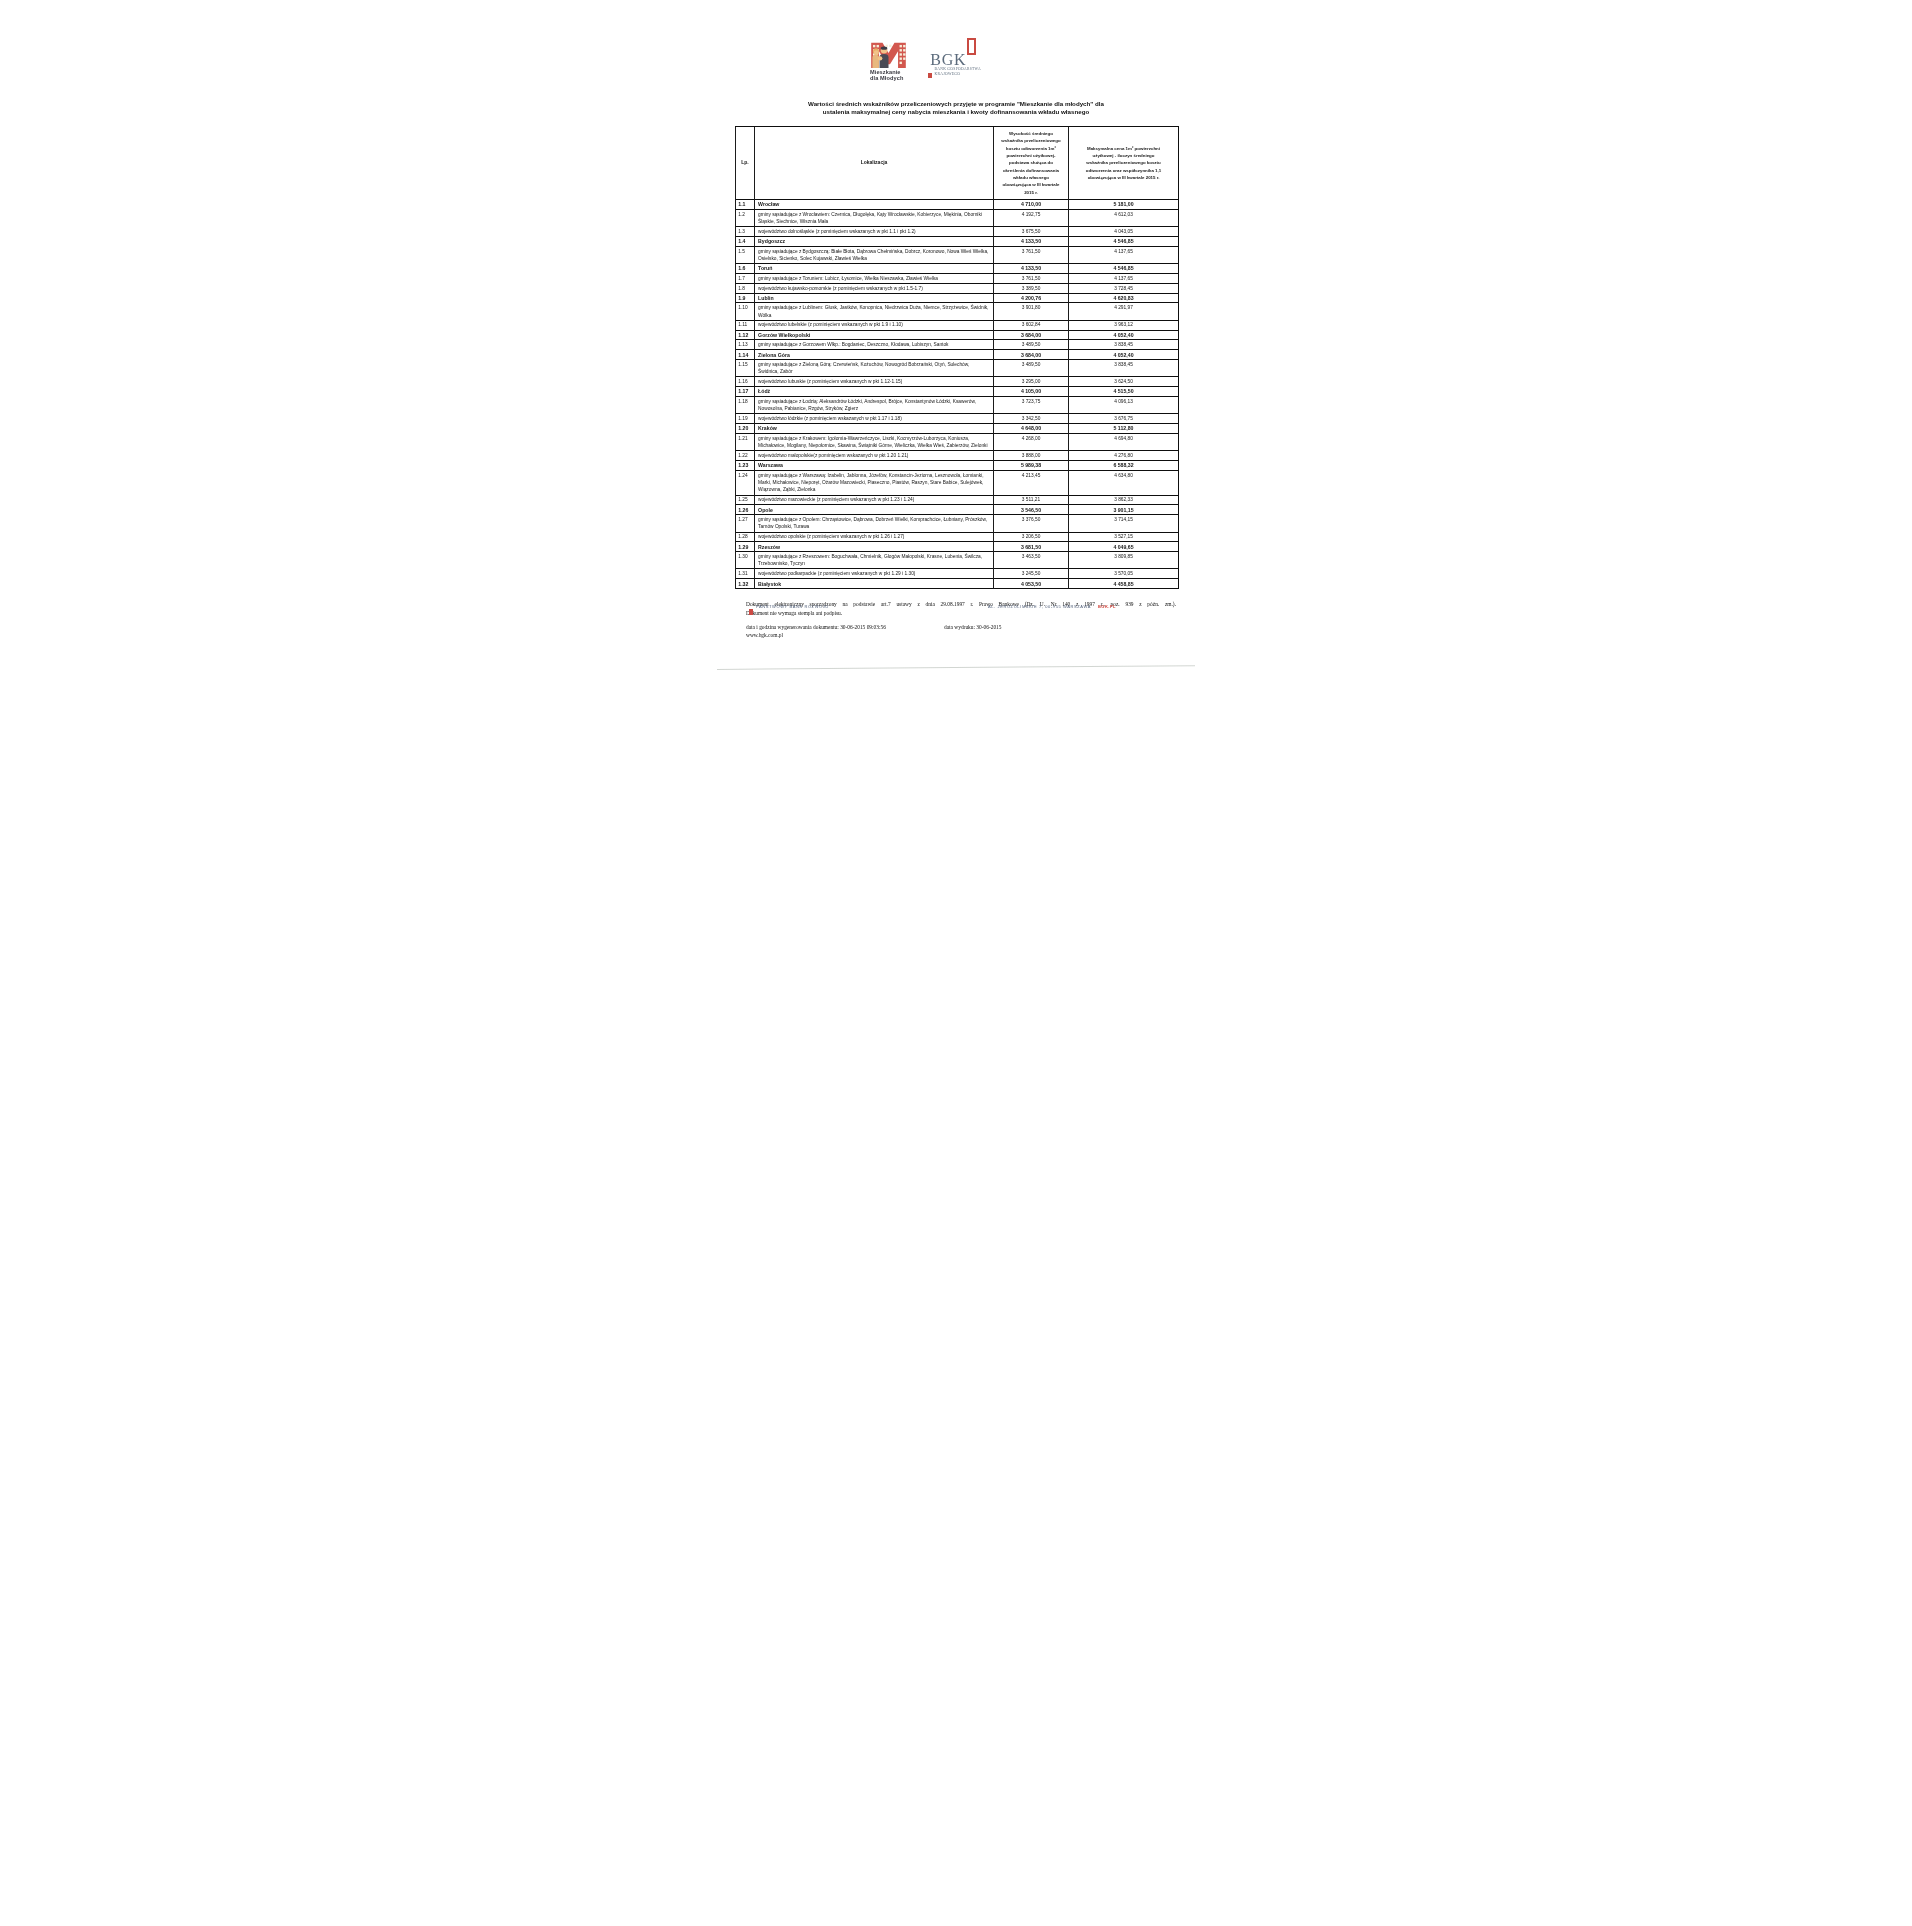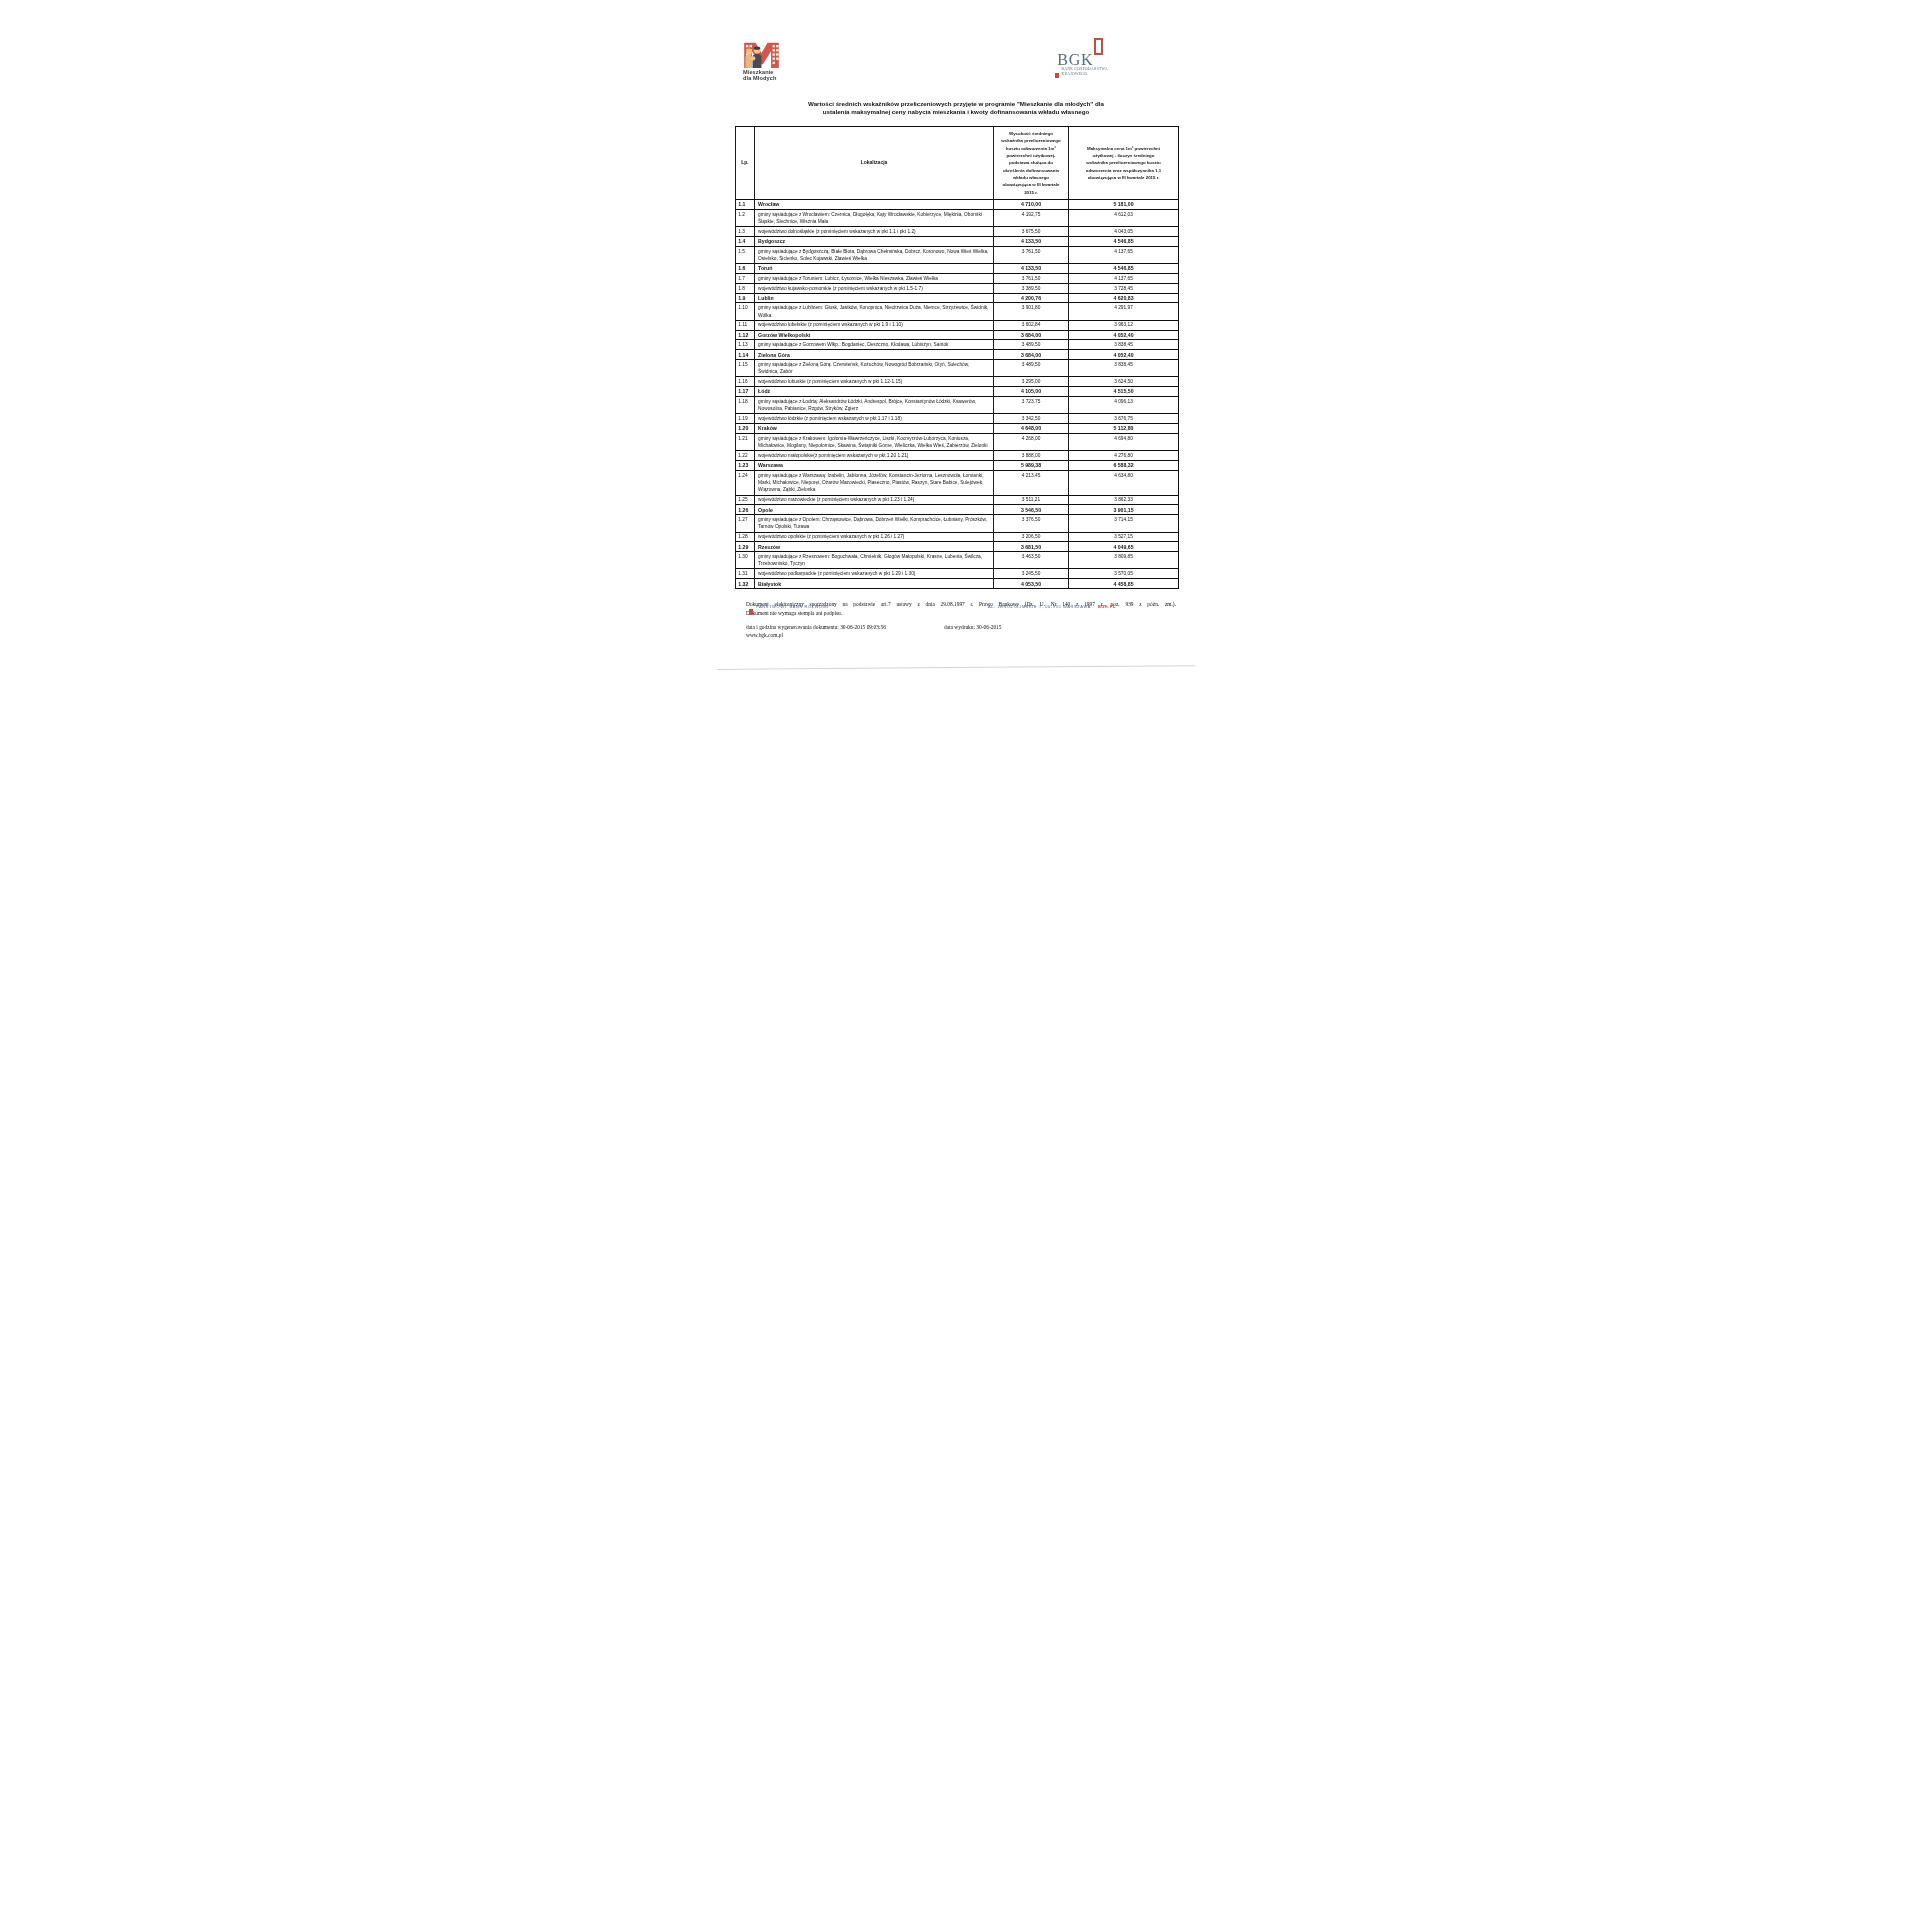--- a/index.html
+++ b/index.html
@@ -3,21 +3,21 @@
 <meta charset="utf-8">
 <title>BGK – Mieszkanie dla Młodych</title>
 <style>
   html,body { margin:0; padding:0; background:#ffffff; }
   .page {
     position:relative; width:478px; height:676px; margin:0 auto;
     background:#ffffff; overflow:hidden; color:#161616;
     font-family:"Liberation Sans", sans-serif;
   }
   
-  .logos-row { display:flex; justify-content:space-between; padding:38px 76px 0 26px; height:58px; }
+  .logos-row { display:flex; justify-content:center; padding:38px 76px 0 26px; height:58px; }
   .mdm-logo { width:58px; }
   .mdm-logo svg { display:block; }
   .mdm-text { margin-top:1.2px; font-weight:bold; font-size:5.6px; line-height:6.2px; color:#3a3a42; letter-spacing:0.1px; }
   .bgk-logo { position:relative; width:64px; height:46px; font-family:"Liberation Serif", serif; color:#5c6b7c; }
   .bgk-rect { position:absolute; top:0; left:39px; width:5.4px; height:12.7px; border:2.3px solid #c94a41; }
   .bgk-acronym { margin:14.6px 0 0 2.3px; font-size:16px; line-height:13px; letter-spacing:0.8px; }
   .bgk-sub { margin:1.9px 0 0 6.5px; font-size:3.7px; line-height:4.4px; letter-spacing:0.3px; }
   .bgk-square { position:absolute; left:0.4px; top:35px; width:3.5px; height:5px; background:#c94a41; }
   
   .title { margin-top:3.9px; text-align:center; font-weight:bold; font-size:6.2px; line-height:8.5px; color:#111; }

